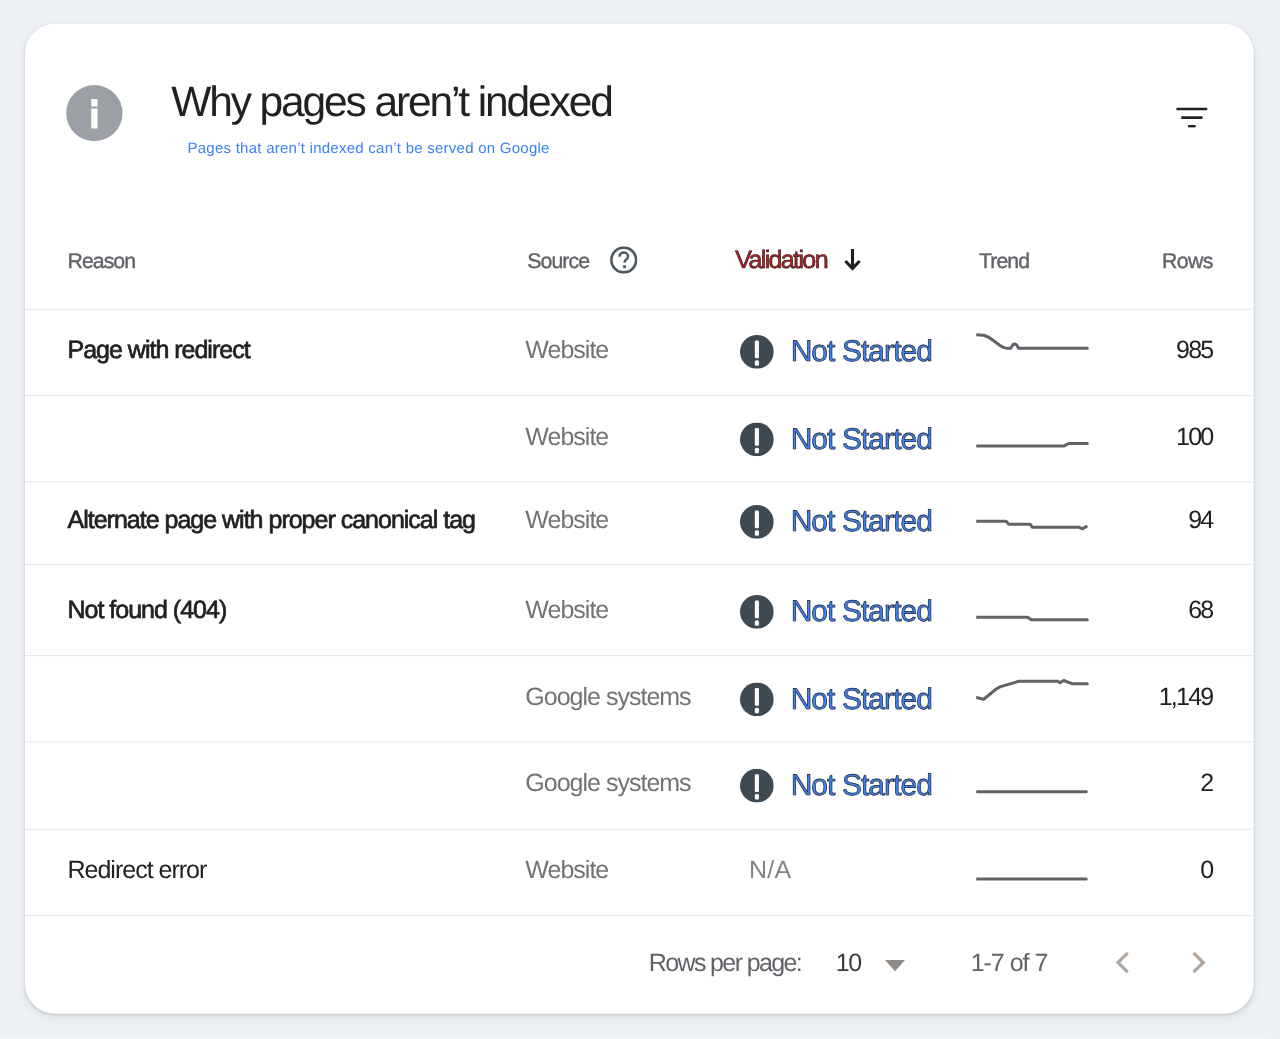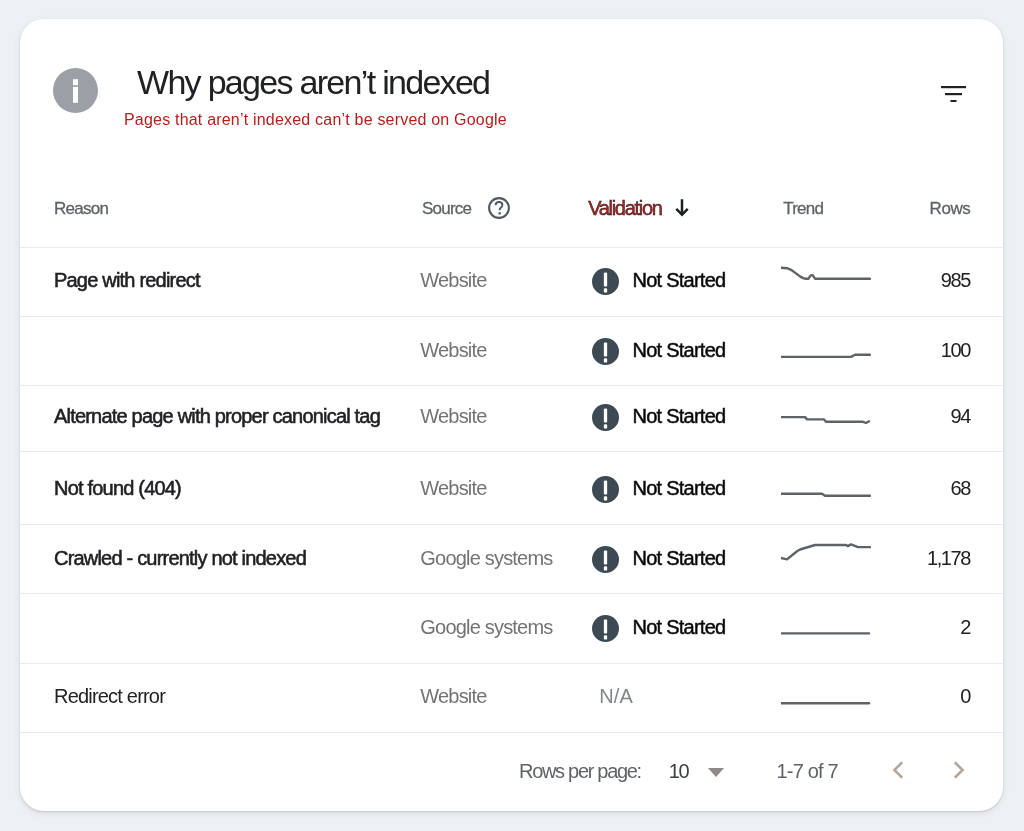--- a/index.html
+++ b/index.html
@@ -16,21 +16,21 @@
     background:#ffffff; border-radius:24px;
     box-shadow:0 1px 2px rgba(60,64,67,.18), 0 2px 6px 1px rgba(60,64,67,.08);
   }
   .abs { position:absolute; line-height:1; white-space:pre; }
   .icon { font-size:0; line-height:0; white-space:normal; }
 
   
   .info-badge { left:33px; top:49px; width:45px; height:45px; border-radius:50%;
     background:#9aa0a6; }
   .panel-title { left:117px; top:46.2px; font-size:34px; letter-spacing:-1.7px; color:#202124;text-align:right; }
-  .panel-subtitle { left:104px; top:92.6px; font-size:16px; letter-spacing:0.2px; color:#b91c1c; }
+  .panel-subtitle { left:130px; top:92.6px; font-size:12px; letter-spacing:0.2px; color:#3b82f6; }
   .filter-btn { left:920.9px; top:67px; width:25px; height:16px; }
 
   
   .th { font-size:17px; letter-spacing:-0.75px; color:#5f6368; -webkit-text-stroke:0.3px #5f6368; top:180.5px; }
   .th-reason { left:34px; }
   .th-source { left:401.9px; }
   .help-icon { left:468.4px; top:177.7px; width:22px; height:22px; }
   .th-validation { left:568.2px; top:179.3px; font-size:20px; letter-spacing:-1.3px; color:#b91c1c; -webkit-text-stroke:0.5px #202124; }
   .sort-arrow { left:655px; top:179px; width:14px; height:19px; }
   .th-trend { left:763.2px; }
@@ -38,21 +38,21 @@
 
   .divider { position:absolute; left:0; right:0; height:1px; background:#e8eaec; }
   .head-divider { top:227.8px; }
 
   
   .row { position:absolute; left:0; width:983px; height:69.3px; border-bottom:1px solid #e8eaec; }
   .cell-reason { left:34px; top:22.7px; font-size:20px; letter-spacing:-0.8px; color:#202124; }
   .reason-strong { -webkit-text-stroke:0.55px #202124; }
   .cell-source { left:400.3px; top:22.7px; font-size:20px; letter-spacing:-0.8px; color:#737373; }
   .val-icon { left:571.5px; top:20.5px; width:27px; height:27px; }
-  .cell-validation { left:612.5px; top:22.7px; font-size:20px; letter-spacing:-0.75px; color:#000000; -webkit-text-stroke:0.55px #202124; }
+  .cell-validation { left:612.5px; top:22.7px; font-size:24px; letter-spacing:-0.75px; color:#3b82f6; -webkit-text-stroke:0.55px #202124; }
   .cell-na { left:579.2px; top:22.7px; font-size:20px; letter-spacing:0.2px; color:#80868b;text-align:right; }
   .spark { left:761px; top:0; width:90px; height:69.3px; }
   .cell-pages { right:33px; top:22.7px; font-size:20px; letter-spacing:-1.4px; color:#202124; text-align:right; }
 
   
   .footer-label { left:499px; top:742.4px; font-size:20px; letter-spacing:-1.3px; color:#5f6368; }
   .footer-value { left:648.7px; top:742.4px; font-size:20px; letter-spacing:-1.3px; color:#3c4043; }
   .dropdown-triangle { left:687.9px; top:748.7px; width:0; height:0;
     border-left:8.2px solid transparent; border-right:8.2px solid transparent;
     border-top:9.4px solid #8f8a85; }
@@ -151,32 +151,31 @@
             <rect x="11.85" y="4.4" width="3.3" height="14.1" rx="1" fill="#ffffff"></rect>
             <rect x="11.85" y="20.2" width="3.3" height="4.4" rx="1.2" fill="#ffffff"></rect>
           </svg></div>
         <div class="abs cell-validation">Not Started</div>
         <div class="abs spark"><svg width="90" height="69.3" viewBox="0 0 90 69.3">
             <polyline points="0,37.8 41,37.8 44,39.8 89,39.8" fill="none" stroke="#5f6368" stroke-width="2.4" stroke-linejoin="round" stroke-linecap="round"></polyline>
           </svg></div>
         <div class="abs cell-pages">68</div>
       </div>
       <div class="row" style="top: 506px;">
-        <div class="abs cell-reason reason-strong">Crawled - currently not indexed</div>
         <div class="abs cell-source">Google systems</div>
         <div class="abs val-icon"><svg width="27" height="27" viewBox="0 0 27 27">
             <circle cx="13.5" cy="13.5" r="13.5" fill="#3e4a53"></circle>
             <rect x="11.85" y="4.4" width="3.3" height="14.1" rx="1" fill="#ffffff"></rect>
             <rect x="11.85" y="20.2" width="3.3" height="4.4" rx="1.2" fill="#ffffff"></rect>
           </svg></div>
         <div class="abs cell-validation">Not Started</div>
         <div class="abs spark"><svg width="90" height="69.3" viewBox="0 0 90 69.3">
             <polyline points="0,33 6,34.4 16,26.2 19,24.5 34,20 65,20 67,21.1 70,19.4 77,22.1 89,22.1" fill="none" stroke="#5f6368" stroke-width="2.4" stroke-linejoin="round" stroke-linecap="round"></polyline>
           </svg></div>
-        <div class="abs cell-pages">1,178</div>
+        <div class="abs cell-pages">1,149</div>
       </div>
       <div class="row" style="top: 575.3px;">
         <div class="abs cell-source">Google systems</div>
         <div class="abs val-icon"><svg width="27" height="27" viewBox="0 0 27 27">
             <circle cx="13.5" cy="13.5" r="13.5" fill="#3e4a53"></circle>
             <rect x="11.85" y="4.4" width="3.3" height="14.1" rx="1" fill="#ffffff"></rect>
             <rect x="11.85" y="20.2" width="3.3" height="4.4" rx="1.2" fill="#ffffff"></rect>
           </svg></div>
         <div class="abs cell-validation">Not Started</div>
         <div class="abs spark"><svg width="90" height="69.3" viewBox="0 0 90 69.3">

